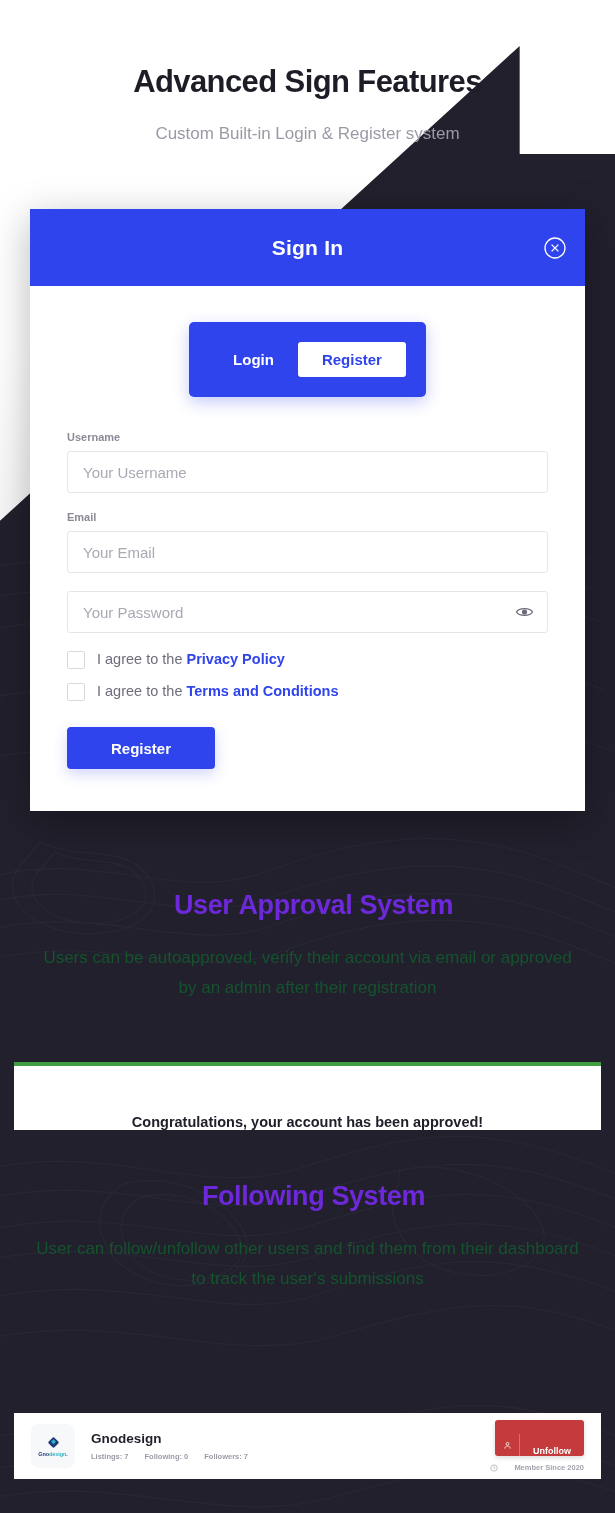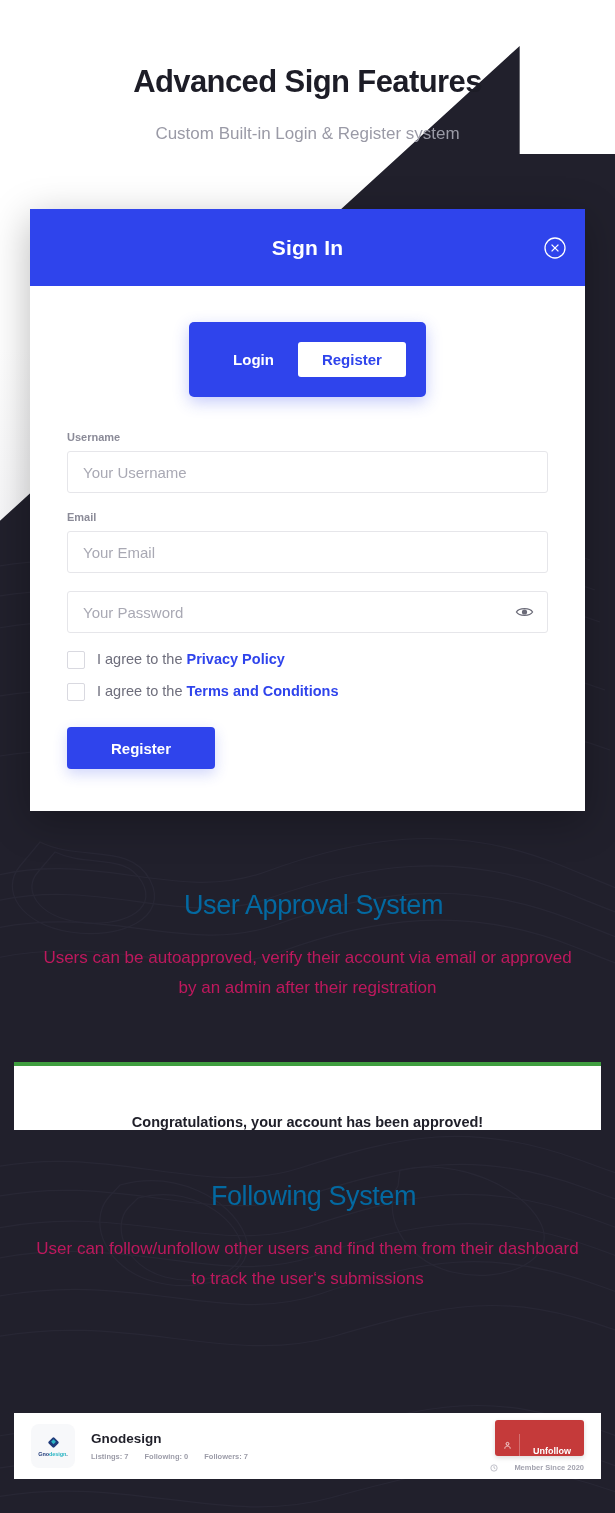--- a/index.html
+++ b/index.html
@@ -208,29 +208,29 @@
   
   .section {
     position: absolute;
     left: 0;
     width: 615px;
     z-index: 6;
     text-align: center;
   }
   .sec-title {
     font-size: 27px;
-    font-weight: 400;
-    color: #0369a1;
+    font-weight: 700;
+    color: #6d28d9;
     letter-spacing: -0.4px;
     padding-left: 12px;
   }
   .sec-sub {
     margin-top: 22px;
     font-size: 17px;
-    color: #be185d;
+    color: #14532d;
     line-height: 1.75;
     padding: 0 35px;
   }
 
   
   .approval-banner {
     position: absolute;
     left: 14px;
     top: 1062px;
     width: 587px;

